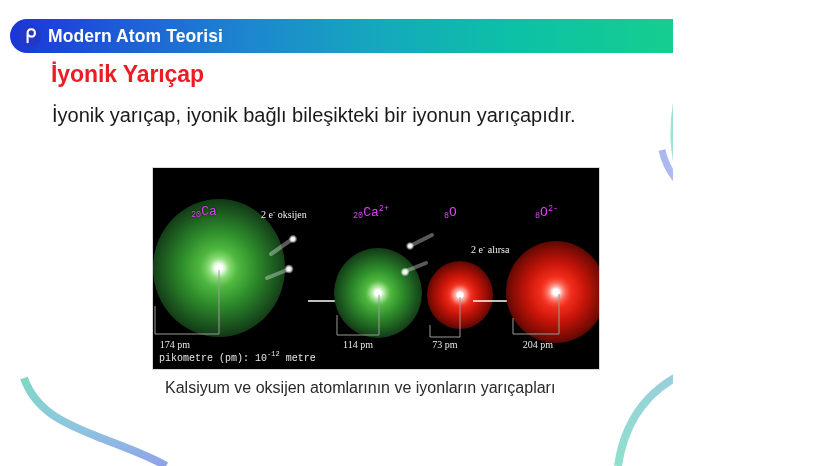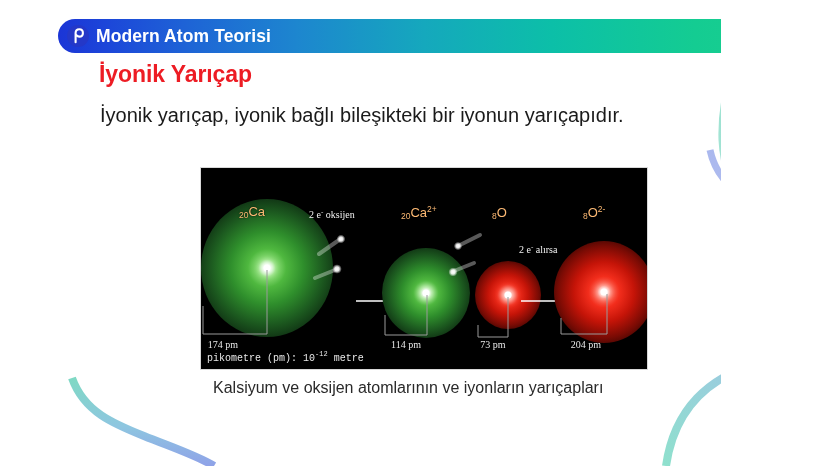--- a/index.html
+++ b/index.html
@@ -11,21 +11,20 @@
     background: #ffffff;
     font-family: "Liberation Sans", sans-serif;
   }
 
   #slide {
     position: relative;
     width: 673px;
     height: 466px;
     background: #ffffff;
     overflow: hidden;
-    margin-left: 48px;
   }
 
   
   #deco {
     position: absolute;
     left: 0; top: 0;
     width: 828px; height: 466px;
     pointer-events: none;
     z-index: 0;
   }
@@ -162,22 +161,22 @@
     position: absolute;
     width: 7px; height: 7px;
     border-radius: 50%;
     background: #ffffff;
     box-shadow: 0 0 6px 3px rgba(255,255,255,0.85);
     transform: translate(-50%, -50%);
   }
 
   .elem-label {
     position: absolute;
-    color: #fdba74;
-    font-family: Liberation Sans, sans-serif;
+    color: #d946ef;
+    font-family: Liberation Mono, monospace;
     font-size: 13px;
     white-space: nowrap;
     text-shadow: 0 0 2px rgba(0,0,0,0.9);
   }
   .elem-label .sub-pre {
     font-size: 8.5px;
     vertical-align: -2px;
   }
   .elem-label .sup {
     font-size: 8.5px;

